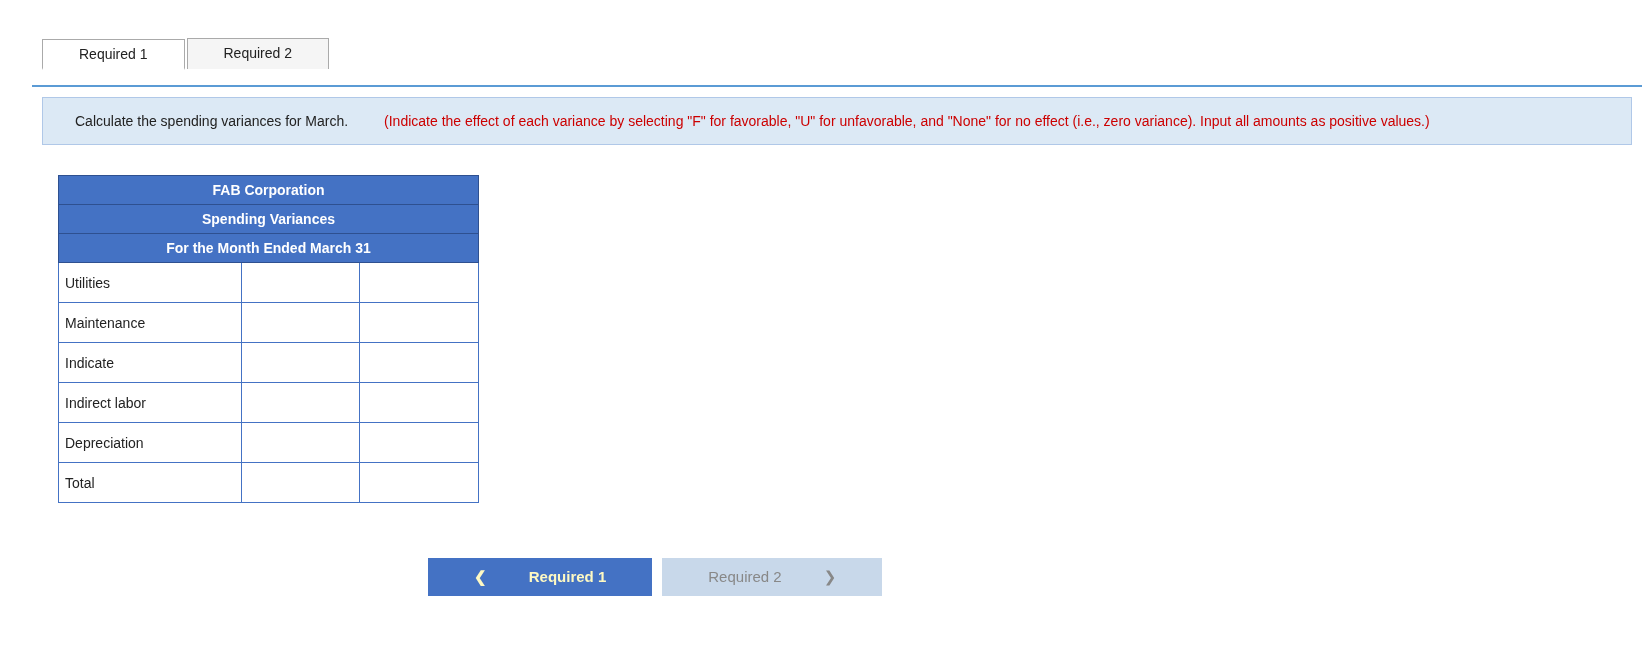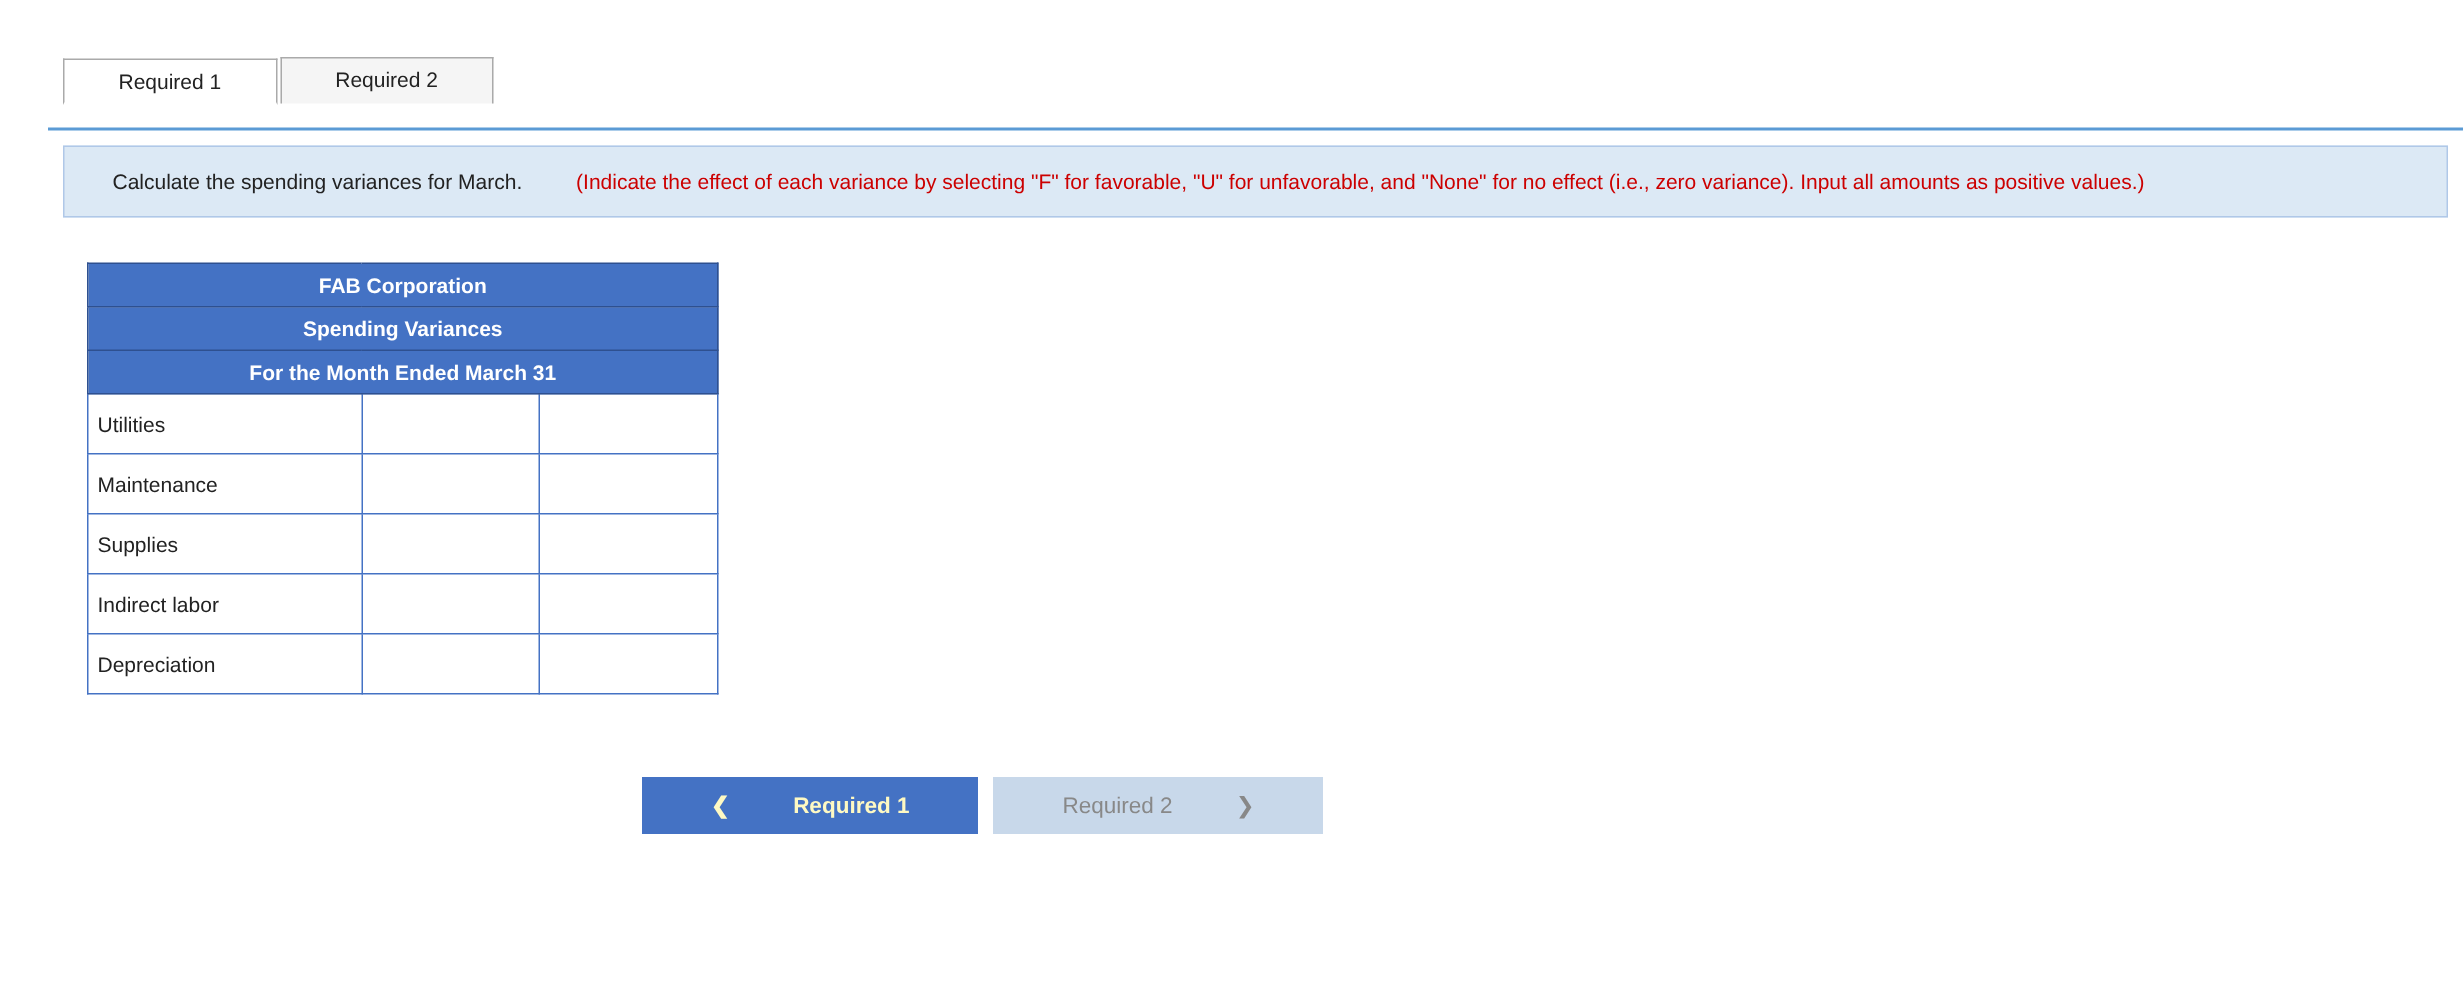--- a/index.html
+++ b/index.html
@@ -177,31 +177,36 @@
       <td class="label-cell">Utilities</td>
       <td class="input-cell"><input type="text" style=""></td>
       <td class="input-cell"><input type="text" style=""></td>
     </tr>
     <tr class="data-row">
       <td class="label-cell">Maintenance</td>
       <td class="input-cell"><input type="text" style=""></td>
       <td class="input-cell"><input type="text" style=""></td>
     </tr>
     <tr class="data-row">
-      <td class="label-cell">Supplies</td>
+      <td class="label-cell">Indicate</td>
       <td class="input-cell"><input type="text" style=""></td>
       <td class="input-cell"><input type="text" style=""></td>
     </tr>
     <tr class="data-row">
       <td class="label-cell">Indirect labor</td>
       <td class="input-cell"><input type="text" style=""></td>
       <td class="input-cell"><input type="text" style=""></td>
     </tr>
     <tr class="data-row">
       <td class="label-cell">Depreciation</td>
+      <td class="input-cell"><input type="text" style=""></td>
+      <td class="input-cell"><input type="text" style=""></td>
+    </tr>
+    <tr class="data-row">
+      <td class="label-cell">Total</td>
       <td class="input-cell"><input type="text" style=""></td>
       <td class="input-cell"><input type="text" style=""></td>
     </tr>
   </tbody>
     </table>
 </div>
 
 
 <div class="nav-buttons">
   <button class="btn-required1">

